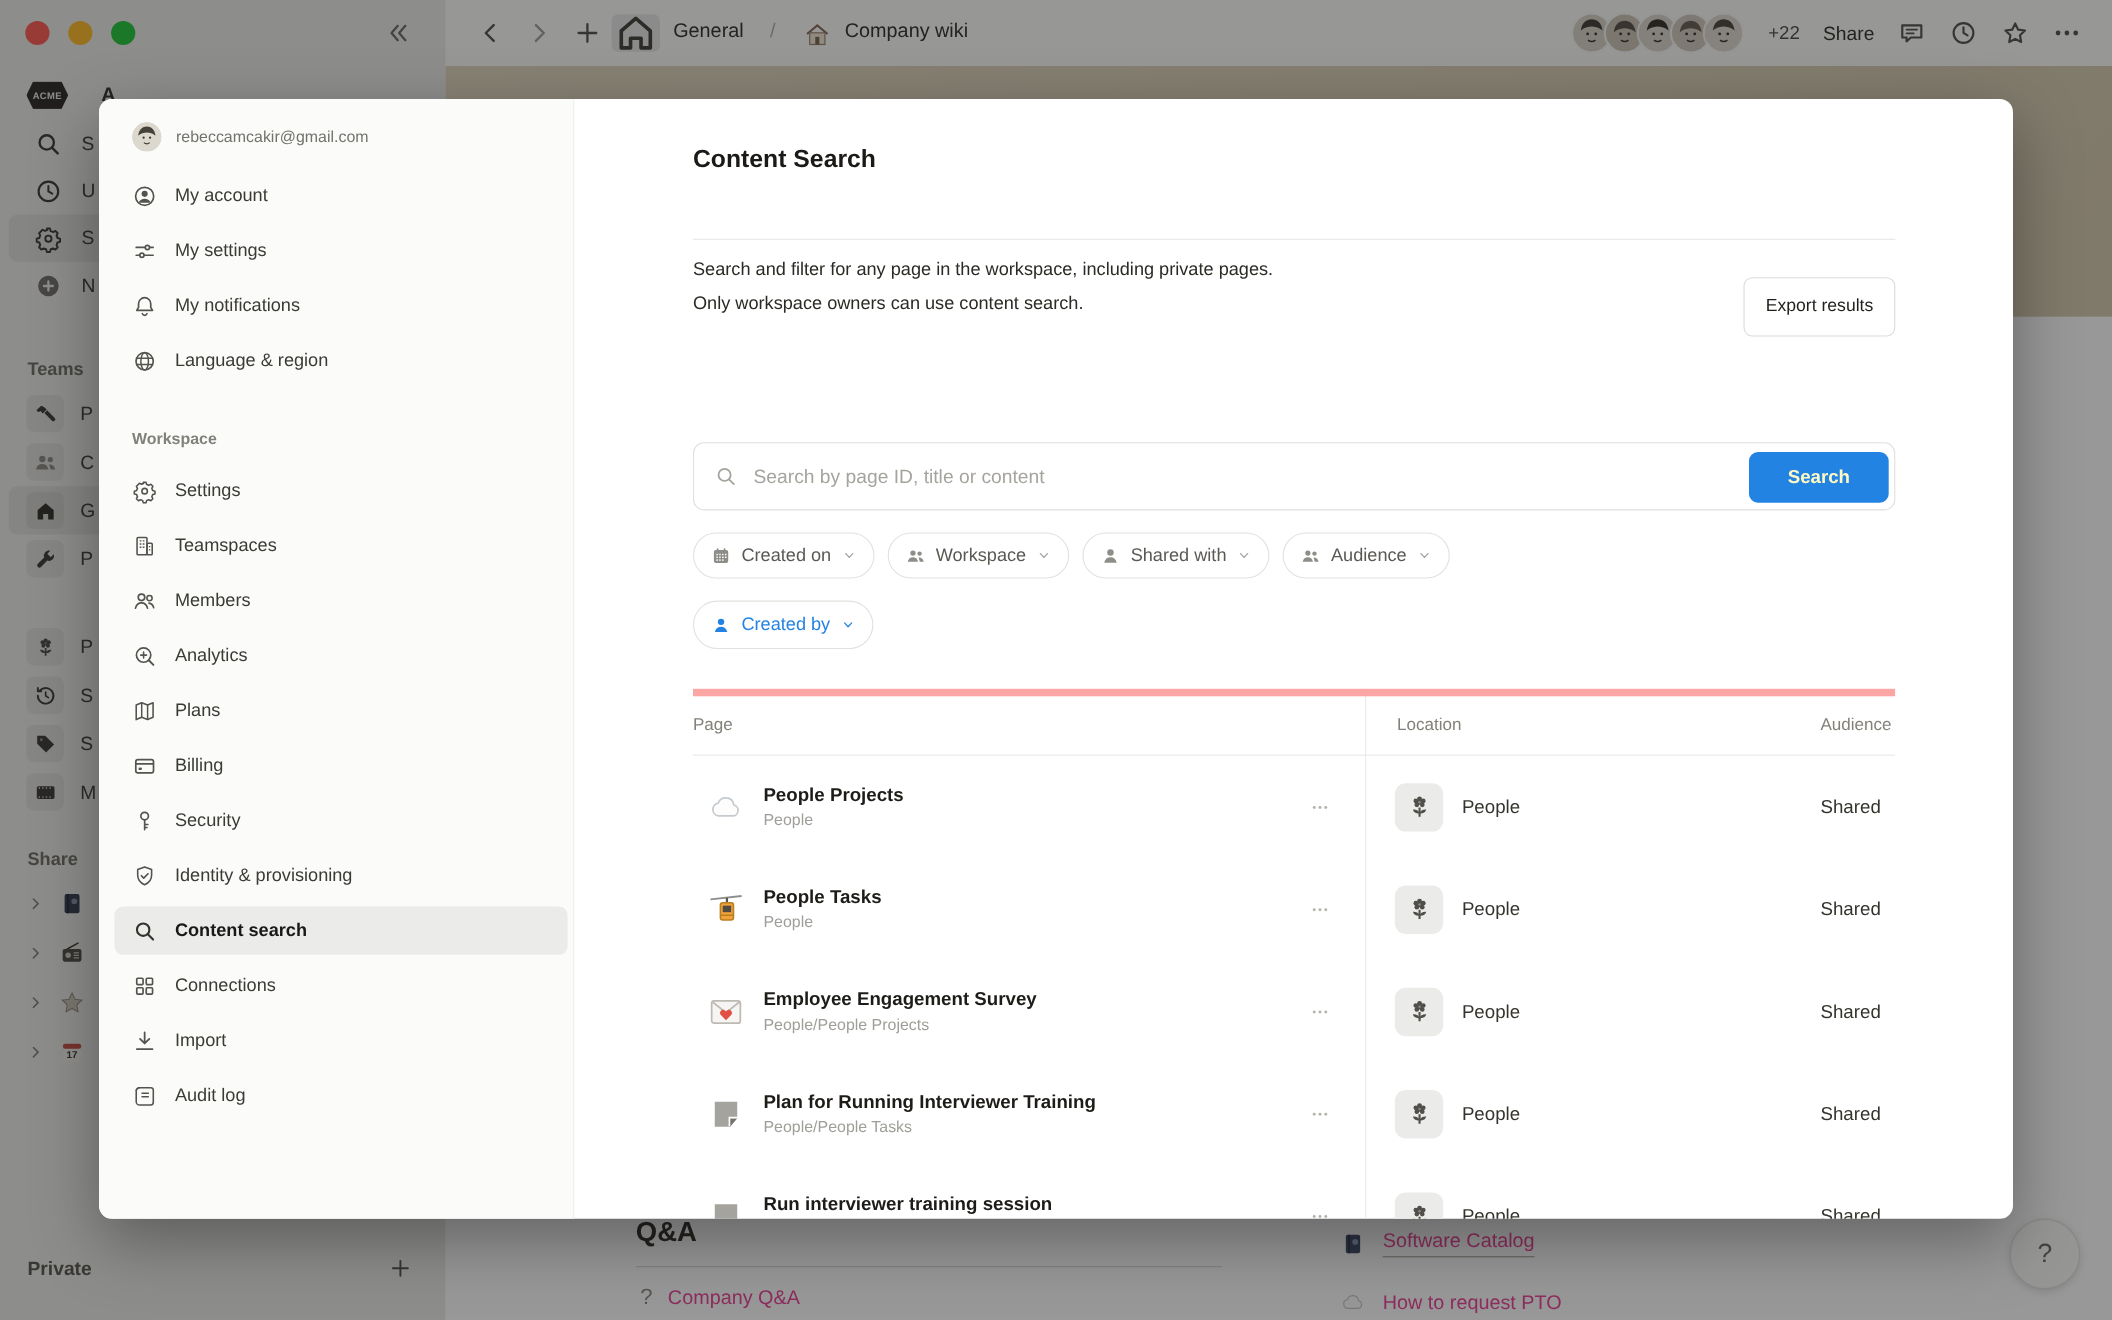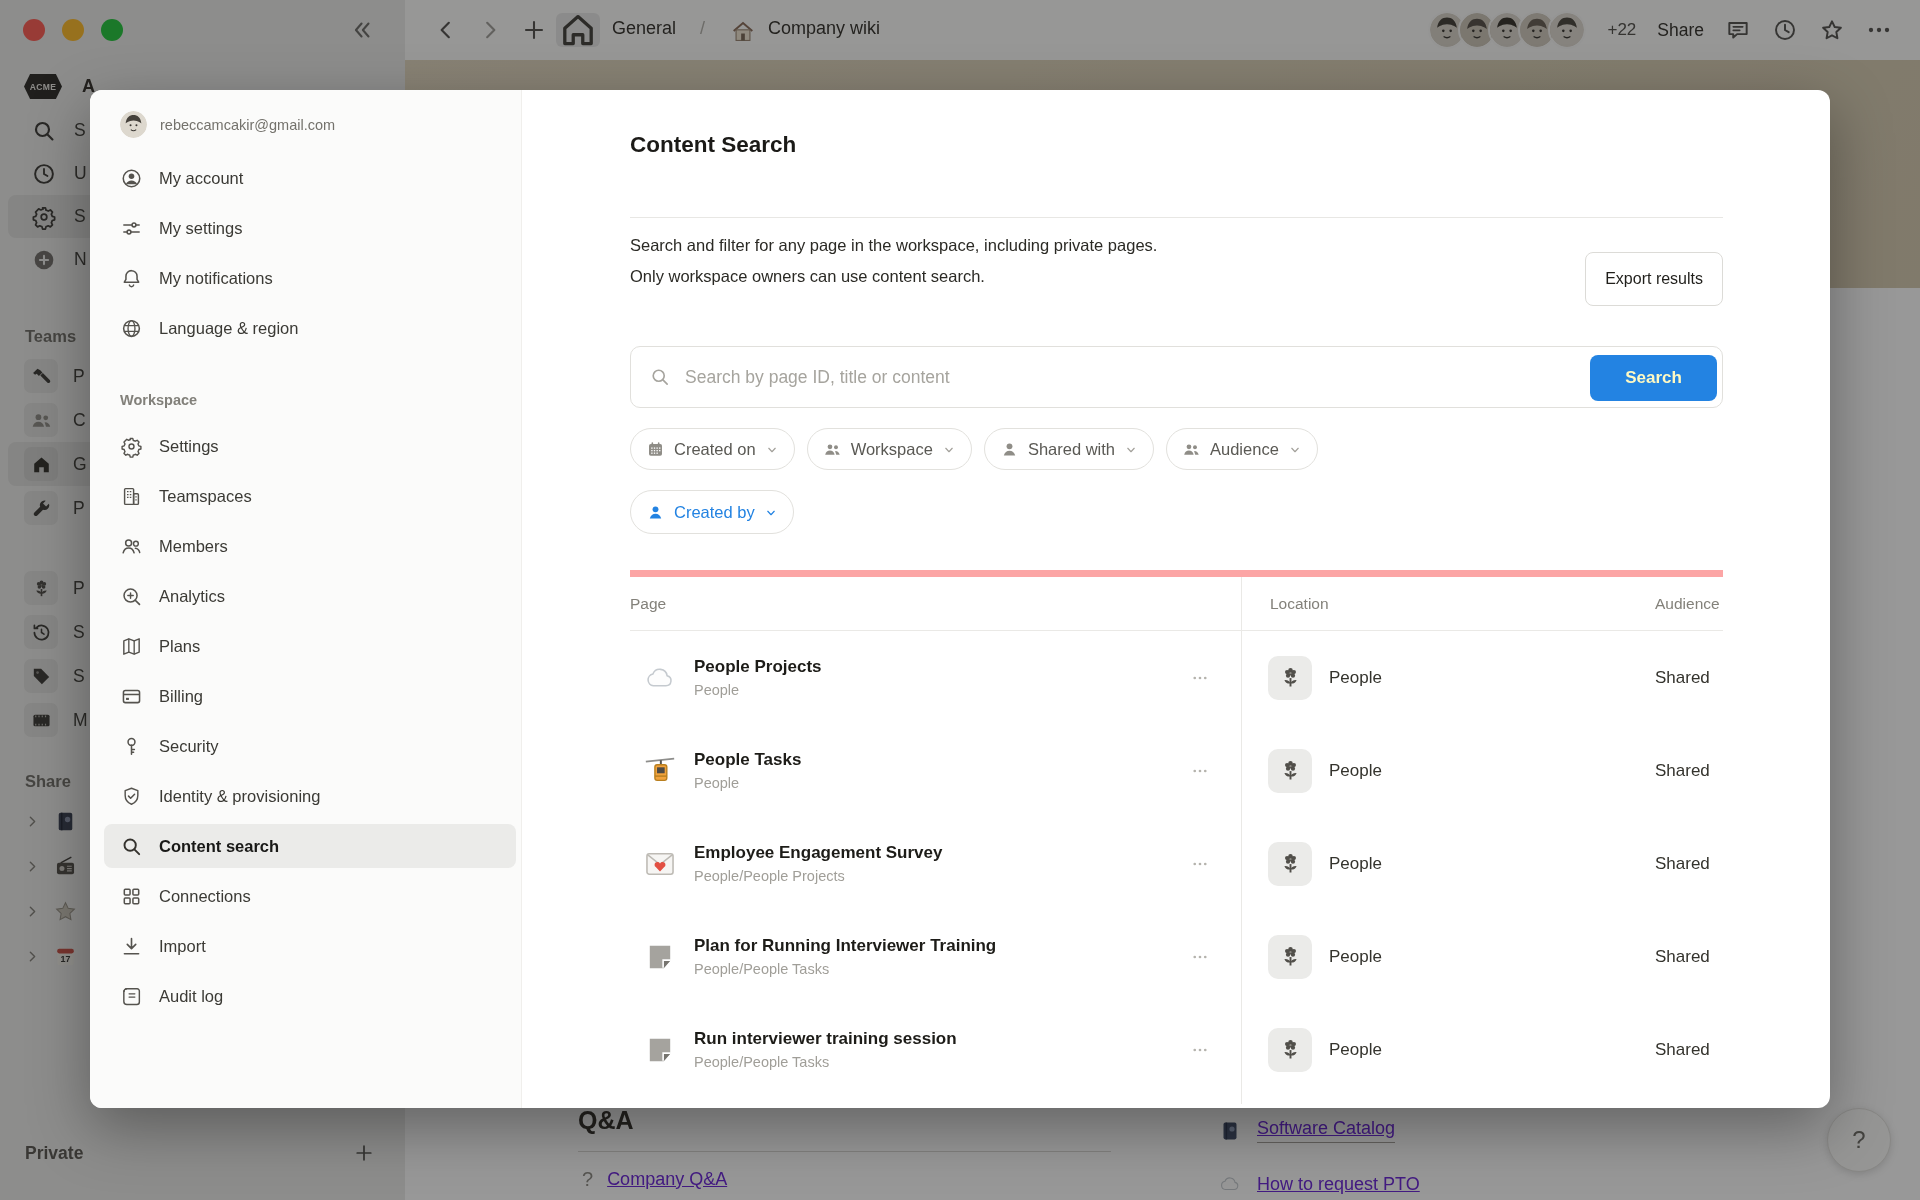--- a/index.html
+++ b/index.html
@@ -19,21 +19,21 @@
   .avstack{display:flex;}
   .av{width:34px;height:34px;border-radius:50%;overflow:hidden;margin-left:-8px;border:2px solid rgba(250,250,248,.9);}
   .av:first-child{margin-left:0;}
   .av svg{width:100%;height:100%;display:block;}
   .tb-count{font-size:17px;color:#55534e;}
   .tb-share{font-size:17.5px;color:#37352f;}
   .tb-ic{width:26px;height:26px;}
   .tb-ic svg{width:100%;height:100%;}
   
   .app-sidebar{position:absolute;left:0;top:60px;width:405px;height:1140px;background:#ececea;}
-  .ws-row{display:flex;align-items:center;gap:20px;padding:14px 0 10px 24px;}
+  .ws-row{display:flex;align-items:center;gap:30px;padding:14px 0 10px 24px;}
   .acme{width:38px;height:25px;background:#31302c;display:flex;align-items:center;justify-content:center;
         clip-path:polygon(0% 50%,16% 0%,84% 0%,100% 50%,84% 100%,16% 100%);}
   .acme span{font-size:8.5px;font-weight:bold;color:#eceae6;letter-spacing:.4px;}
   .ws-name{font-size:18px;font-weight:bold;color:#37352f;}
   .nrow{display:flex;align-items:center;height:43px;margin:0 8px;padding-left:23px;gap:17px;border-radius:8px;}
   .nrow.on{background:rgba(0,0,0,.06);}
   .nrow .ni{width:26px;height:26px;flex:none;}
   .nrow .ni svg{width:100%;height:100%;}
   .nlabel{font-size:17.5px;color:#45443f;}
   .sec-h{margin:46px 0 8px 25px;font-size:16.5px;font-weight:bold;color:#73716b;}
@@ -54,21 +54,21 @@
   .private-row .pplus{width:22px;height:22px;}
   .private-row .pplus svg{width:100%;height:100%;}
   
   .cover{position:absolute;left:405px;top:60px;width:1515px;height:228px;
          background:linear-gradient(135deg,#e3d9c2,#d6cbb1);}
   .page-white{position:absolute;left:405px;top:288px;width:1515px;height:912px;background:#ffffff;}
   .qa-h{position:absolute;left:578px;top:1106px;font-size:25px;font-weight:bold;color:#37352f;}
   .qa-rule{position:absolute;left:578px;top:1151px;width:533px;height:1px;background:#d9d8d4;}
   .qa-item{position:absolute;left:582px;top:1168px;display:flex;align-items:center;gap:14px;}
   .qa-q{font-size:20px;color:#8f8d87;}
-  .wiki-label{font-size:18px;color:#6d28d9;text-decoration:underline;}
+  .wiki-label{font-size:18px;color:#ec4899;}
   .blink{position:absolute;display:flex;align-items:center;gap:15px;}
   .blink .bi{width:24px;height:24px;}
   .blink .bi svg{width:100%;height:100%;}
   .blink .ul{border-bottom:1.5px solid #a5a39d;padding-bottom:3px;}
   .help-fab{position:absolute;left:1827px;top:1108px;width:62px;height:62px;border-radius:50%;
             background:#fbfbfa;border:1px solid #e3e2de;box-shadow:0 2px 8px rgba(0,0,0,.15);
             display:flex;align-items:center;justify-content:center;font-size:24px;color:#6f6d67;}
   
   .overlay{position:absolute;inset:0;background:rgba(10,10,10,.42);z-index:20;}
   .modal{position:absolute;left:90px;top:90px;width:1740px;height:1018px;background:#fff;border-radius:12px;
@@ -86,21 +86,21 @@
   .sitem .icn svg{width:100%;height:100%;}
   .sitem.on{background:#ebebe9;font-weight:bold;color:#191917;}
   .side-header{margin:42px 0 16px 16px;font-size:14.5px;font-weight:bold;color:#82807a;}
   main{flex:1;padding:41px 0 0 108px;position:relative;box-sizing:border-box;}
   h1{font-size:22.5px;font-weight:bold;color:#1b1a17;margin:0;height:28px;line-height:28px;}
   .rule{width:1093px;height:1px;background:#e8e7e4;margin-top:58px;}
   .desc-row{width:1093px;display:flex;justify-content:space-between;margin-top:12px;}
   .desc div{font-size:16.5px;line-height:31px;color:#2b2a25;}
   .export-btn{height:54px;padding:0 19px;border:1px solid #dcdbd7;border-radius:8px;background:#fff;
               font-size:16px;color:#201f1b;margin-top:22px;font-family:inherit;cursor:pointer;}
-  .searchbar{width:1093px;height:62px;border:1px solid #e1e0dc;border-radius:10px;margin-top:40px;
+  .searchbar{width:1093px;height:62px;border:1px solid #e1e0dc;border-radius:10px;margin-top:96px;
              display:flex;align-items:center;position:relative;box-sizing:border-box;background:#fff;}
   .searchbar .sic{width:22px;height:22px;margin:0 12px 0 18px;flex:none;}
   .searchbar .sic svg{width:100%;height:100%;}
   .searchbar input{flex:1;border:none;outline:none;font-size:17.5px;color:#37352f;font-family:inherit;
                    background:transparent;margin-right:140px;}
   .searchbar input::placeholder{color:#a6a49e;}
   .search-btn{position:absolute;right:5px;top:8px;height:46px;width:127px;background:#2383e2;color:#fef9c3;
               border:none;border-radius:8px;font-size:17px;font-weight:bold;font-family:inherit;cursor:pointer;}
   .chips{display:flex;gap:12px;margin-top:20px;}
   .chip{display:flex;align-items:center;gap:9px;height:40px;padding:0 15px;border:1px solid #e2e1dd;

